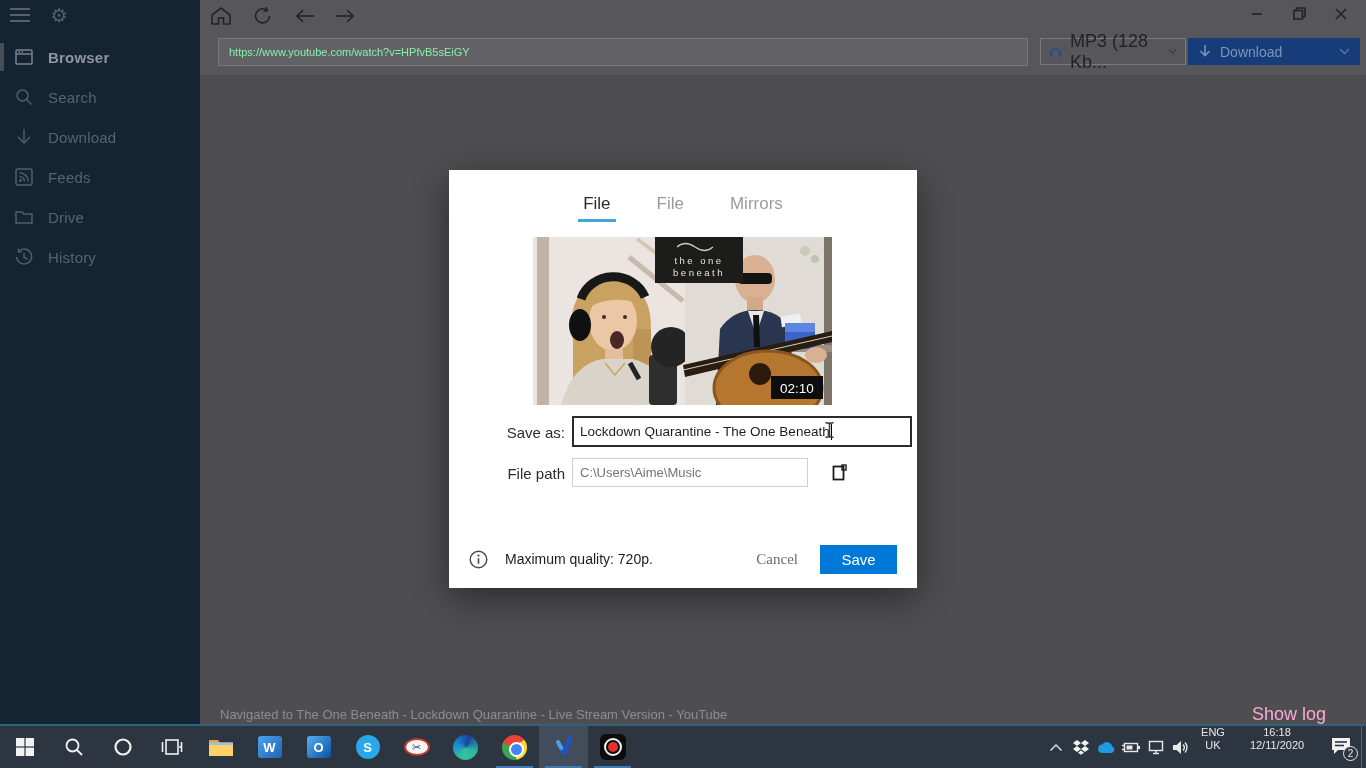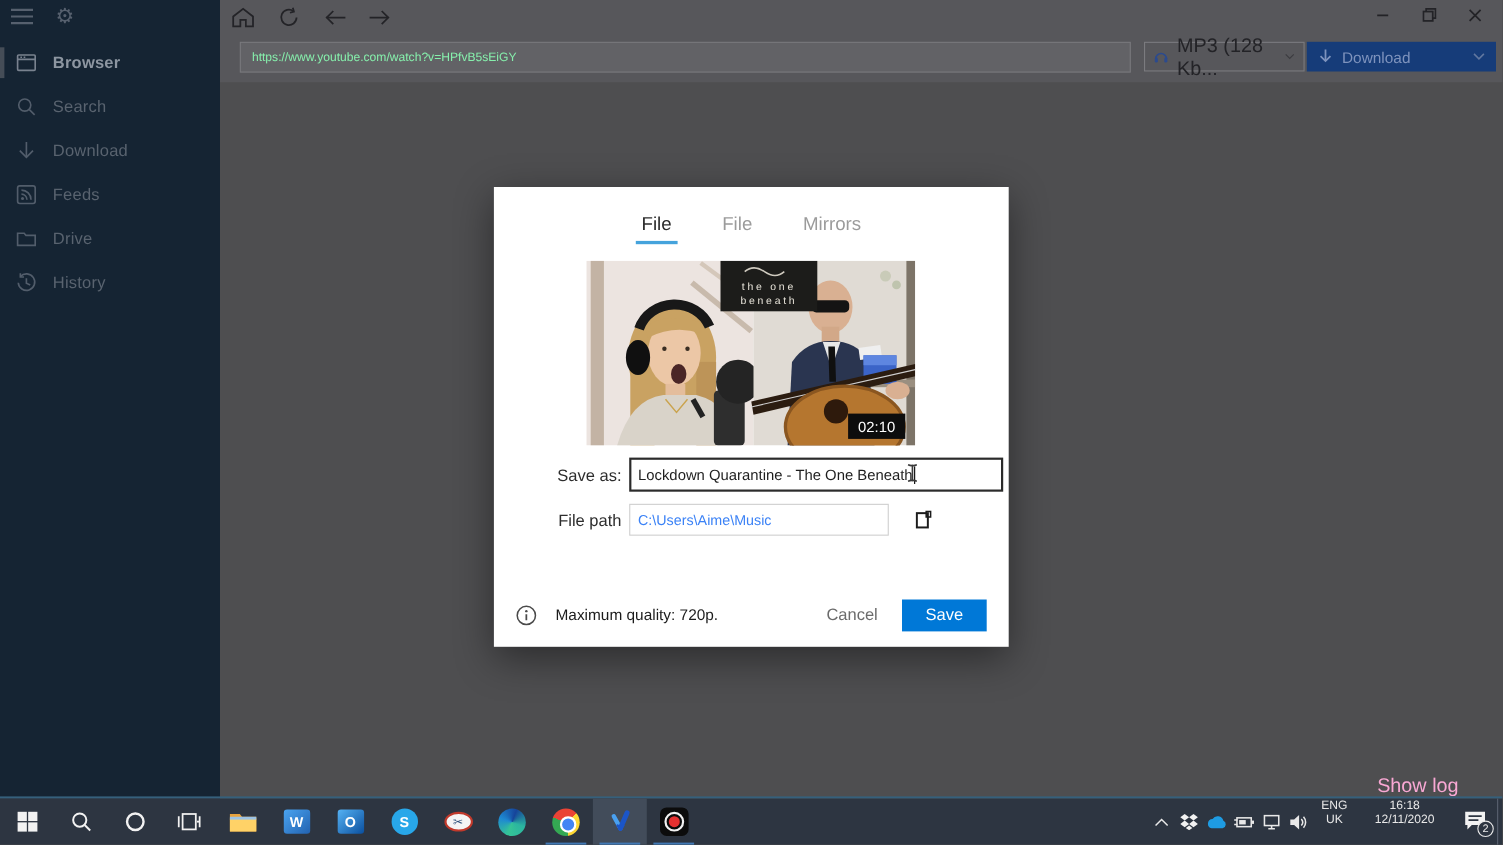--- a/index.html
+++ b/index.html
@@ -56,27 +56,27 @@
   .row-label { position:absolute; font-size:15px; color:#2d2d2d; text-align:right; width:100px; left:16px; }
   .saveas-label { top:254px; }
   .filepath-label { top:295px; }
   .saveas-box { position:absolute; left:123px; top:246px; width:340px; height:31px; border:2px solid #2b2b2b;
                 display:flex; align-items:center; padding:0 6px; background:#fff; cursor:text; }
   .saveas-text { font-size:13.5px; color:#1e1e1e; white-space:nowrap; }
   .caret { display:inline-block; width:1px; height:16px; background:#000; margin-left:1px; }
   .ibeam { position:absolute; left:375px; top:251px; }
   .filepath-box { position:absolute; left:123px; top:288px; width:236px; height:29px; border:1px solid #cfcfcf;
                   display:flex; align-items:center; padding:0 7px; background:#fff; cursor:text; }
-  .filepath-text { font-size:13px; color:#3b82f6; white-space:nowrap; }
+  .filepath-text { font-size:13px; color:#737373; white-space:nowrap; }
   .browse-btn { position:absolute; left:381px; top:293px; width:20px; height:20px; background:none; border:none; cursor:pointer; }
   .dlg-footer { position:absolute; left:20px; right:20px; top:374px; height:30px; display:flex; align-items:center; }
   .info-ic { flex:0 0 auto; }
   .quality-text { font-size:14px; color:#1c1c1c; margin-left:17px; }
   .cancel-btn { margin-left:auto; background:none; border:none; font-size:15px; color:#6b6b6b; cursor:pointer;
-                font-family:Liberation Sans, sans-serif; margin-right:22px; }
+                font-family:Liberation Serif, serif; margin-right:22px; }
   .save-btn { width:77px; height:29px; background:#0078d7; color:#ffffff; border:none; font-size:15px;
               cursor:pointer; font-family:"Liberation Sans", sans-serif; }
 
   
   .taskbar { position:absolute; left:0; top:726px; width:1366px; height:42px; background:#2d3541;
              display:flex; align-items:stretch; }
   .tile { width:49px; height:42px; display:flex; align-items:center; justify-content:center;
           position:relative; background:none; border:none; cursor:pointer; }
   .tile.running::after { content:""; position:absolute; left:6px; right:6px; bottom:0; height:2px; background:#4179b5; }
   .tile.focused { background:#424c5a; }
@@ -248,20 +248,21 @@
         </svg>
       <span class="dl-label">Download</span>
       <svg class="dl-chevron" width="11" height="7" viewBox="0 0 11 7">
           <polyline points="1,1 5.5,5.5 10,1" fill="none" stroke="#61779f" stroke-width="1.4"></polyline>
         </svg>
     </button>
   </div>
 
   <div class="content"></div>
   <div class="statusbar">
+    <span class="status-msg">Navigated to The One Beneath - Lockdown Quarantine - Live Stream Version - YouTube</span>
     <button class="show-log">Show log</button>
   </div>
   <div class="app-edge"></div>
 
   <div class="dialog">
     <div class="tabs">
       <button class="tab active">File</button>
       <button class="tab">File</button>
       <button class="tab">Mirrors</button>
     </div>

